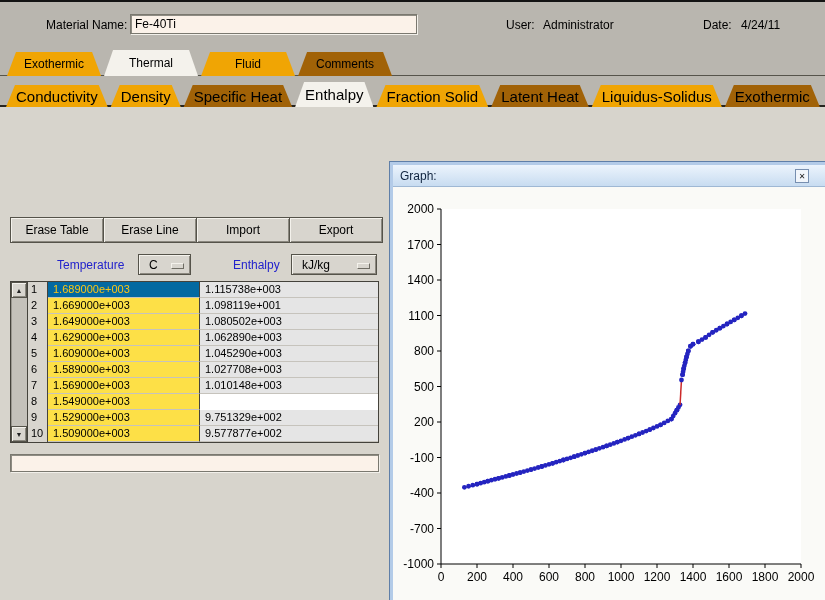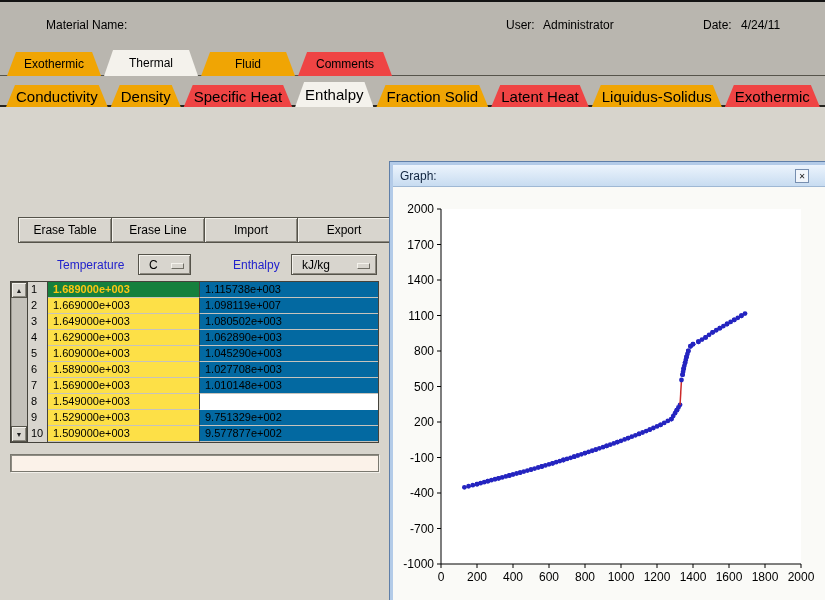--- a/index.html
+++ b/index.html
@@ -27,32 +27,32 @@
   .tabbar { position:absolute; display:flex; align-items:flex-end; gap:3px; z-index:2; }
   #primary-tabs   { left:7px; top:48px;  height:26px; }
   #secondary-tabs { left:6px; top:80px;  height:25px; }
   .tab { display:flex; align-items:center; justify-content:center;
     clip-path: polygon(0 100%, 9px 0, calc(100% - 9px) 0, 100% 100%);
     filter: drop-shadow(1px 0 0 #6B6960) drop-shadow(-1px 0 0 #6B6960) drop-shadow(0 -1px 0 #6B6960);
     cursor:default; white-space:nowrap; }
   #primary-tabs .tab { height:24px; min-width:94px; padding:0 17px; font-size:12px; }
   #secondary-tabs .tab { height:22px; padding:0 10px; font-size:15px; }
   .tab.orange { background:#F0A504; }
-  .tab.light  { background:#ef4444; }
+  .tab.light  { background:#a16207; }
   .tab.active { background:#F4F2EC; z-index:3; }
   #primary-tabs .tab.active { height:26px; }
   #secondary-tabs .tab.active { height:25px; }
 
   
   #content { position:absolute; left:0; top:105px; width:100%; height:495px; background:#D7D4CC; }
 
   .btn3d { background:#D8D5CE; border:1px solid #55534A;
     box-shadow: inset 1px 1px 0 #F4F2EC, inset -1px -1px 0 #8B887F;
     display:flex; align-items:center; justify-content:center; font-size:12px; cursor:default; }
-  #btn-group { position:absolute; left:18px; top:110px; display:flex; }
+  #btn-group { position:absolute; left:10px; top:110px; display:flex; }
   #btn-group .btn { width:94px; height:26px; }
   #btn-group .btn + .btn { margin-left:-1px;text-align:right; }
 
   .colhdr { position:absolute; color:#2222CC; font-size:12px; }
   #temp-label { left:57px;  top:151px; }
   #enth-label { left:233px; top:151px; }
   .dropdown { position:absolute; height:21px; padding-left:10px; justify-content:flex-start; }
   #temp-unit { left:138px; top:147px; width:53px; }
   #enth-unit { left:291px; top:147px; width:86px; }
   .dd-ind { position:absolute; right:6px; top:8px; width:13px; height:6px; background:#D8D5CE;
@@ -61,22 +61,22 @@
 
   #data-table { position:absolute; left:10px; top:174px; width:369px; height:162px;
     display:flex; border:1px solid #44423B; background:#FFF; }
   #scrollbar { width:17px; display:flex; flex-direction:column; background:#C8C5BE; border-right:1px solid #44423B; }
   .sb-btn { height:16px; font-size:7px; color:#222; }
   .sb-track { flex:1; background:#C4C1BA; box-shadow: inset 1px 0 0 #9A978F; }
   #table-rows { flex:1; display:flex; flex-direction:column; }
   .trow { display:flex; height:16px; font-size:11px; line-height:15px; }
   .cell-n { width:20px; background:#D8D5CE; border-right:1px solid #44423B; padding-left:3px; }
   .cell-t { width:152px; background:#fde047; border-right:1px solid #44423B; border-bottom:1px solid #C6C3BC; padding-left:5px; }
-  .cell-h { flex:1; background:#0369a1; border-bottom:1px solid #C6C3BC; padding-left:5px; }
-  .trow.selected .cell-t { background:#15803d; color:#FFC613;font-weight:bold; }
+  .cell-h { flex:1; background:#e5e5e5; border-bottom:1px solid #C6C3BC; padding-left:5px; }
+  .trow.selected .cell-t { background:#0369a1; color:#FFC613; }
 
   #entry-field { position:absolute; left:10px; top:347px; width:369px; height:18px;
     background:#FBF2E9; border:1px solid #7A786F;
     box-shadow: inset 1px 1px 0 #8E8C83, 1px 1px 0 #F2F0EA;
     font-family:"Liberation Sans",sans-serif; font-size:12px; padding:0 4px; }
 
   
   #graph-window { position:absolute; left:390px; top:160px; width:440px; height:445px;
     background:#FAFAF7; border:3px solid #B3CBE8; outline:1px solid #5F7FA8; z-index:5; }
   #graph-titlebar { position:relative; height:22px; background:linear-gradient(#ECF4FC,#C8DCF1);
@@ -91,20 +91,21 @@
 <body>
 
 <div id="page">
 
   <div id="top-strip"></div>
   <div id="sep1"></div>
   <div id="sep2"></div>
 
   <div id="top-bar">
     <span class="lbl" id="material-name-label">Material Name:</span>
+    <input id="material-name-input" value="Fe-40Ti" style="">
     <span class="lbl" id="user-label">User:</span>
     <span id="user-value">Administrator</span>
     <span class="lbl" id="date-label">Date:</span>
     <span id="date-value">4/24/11</span>
   </div>
 
   <div id="primary-tabs" class="tabbar">
       <div class="tab orange">
         <span>Exothermic</span>
       </div>
@@ -172,21 +173,21 @@
       </div>
       <div id="table-rows">
           <div class="trow selected">
             <div class="cell-n">1</div>
             <div class="cell-t">1.689000e+003</div>
             <div class="cell-h">1.115738e+003</div>
           </div>
           <div class="trow">
             <div class="cell-n">2</div>
             <div class="cell-t">1.669000e+003</div>
-            <div class="cell-h">1.098119e+007</div>
+            <div class="cell-h">1.098119e+001</div>
           </div>
           <div class="trow">
             <div class="cell-n">3</div>
             <div class="cell-t">1.649000e+003</div>
             <div class="cell-h">1.080502e+003</div>
           </div>
           <div class="trow">
             <div class="cell-n">4</div>
             <div class="cell-t">1.629000e+003</div>
             <div class="cell-h">1.062890e+003</div>

